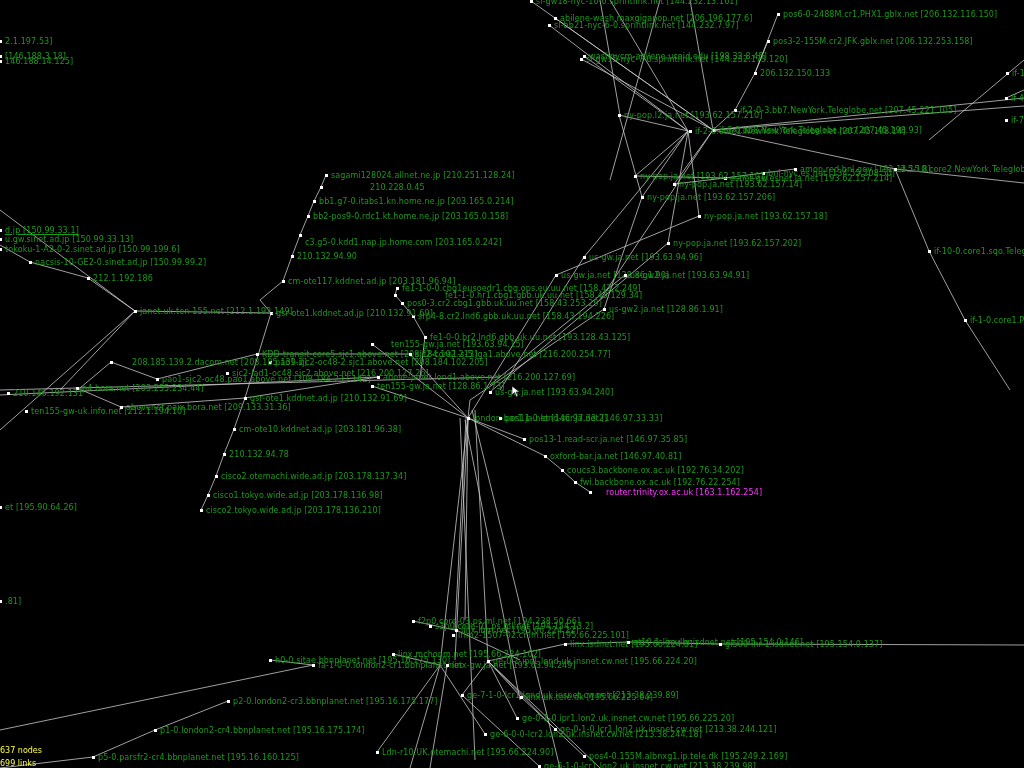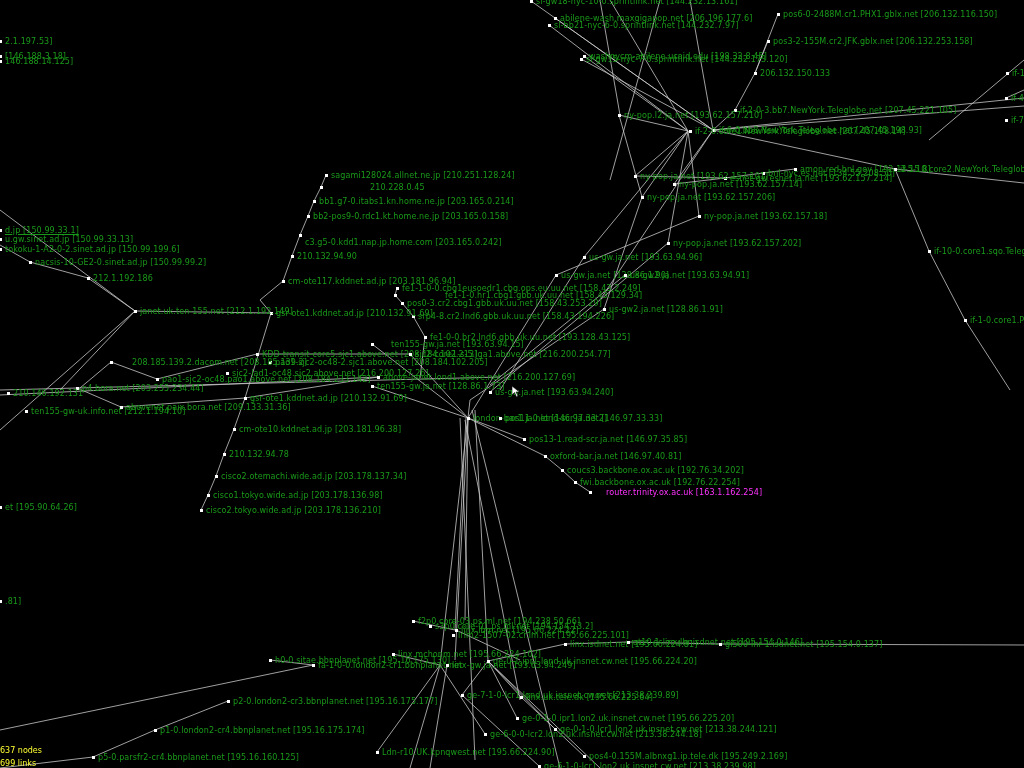--- a/index.html
+++ b/index.html
@@ -329,21 +329,21 @@
       <div class="lbl" style="left: 160px; top: 726px;">p1-0.london2-cr4.bbnplanet.net [195.16.175.174]</div>
       <div class="node" style="left: 517px; top: 718px;"></div>
       <div class="lbl" style="left: 522px; top: 714px;">ge-0-1-0.ipr1.lon2.uk.insnet.cw.net [195.66.225.20]</div>
       <div class="node" style="left: 555px; top: 729px;"></div>
       <div class="lbl" style="left: 560px; top: 725px;">ge-0-1-0.lcr1.lon2.uk.insnet.cw.net [213.38.244.121]</div>
       <div class="node" style="left: 485px; top: 734px;"></div>
       <div class="lbl" style="left: 490px; top: 730px;">ge-6-0-0-lcr2.lon2.uk.insnet.cw.net [213.38.244.18]</div>
       <div class="node" style="left: 93px; top: 757px;"></div>
       <div class="lbl" style="left: 98px; top: 753px;">p5-0.parsfr2-cr4.bbnplanet.net [195.16.160.125]</div>
       <div class="node" style="left: 377px; top: 752px;"></div>
-      <div class="lbl" style="left: 382px; top: 748px;">Ldn-r10.UK.kpnqwest.net [195.66.224.90]</div>
+      <div class="lbl" style="left: 382px; top: 748px;">Ldn-r10.UK.otemachi.net [195.66.224.90]</div>
       <div class="node" style="left: 584px; top: 756px;"></div>
       <div class="lbl" style="left: 589px; top: 752px;">pos4-0.155M.albnxg1.ip.tele.dk [195.249.2.169]</div>
       <div class="node" style="left: 539px; top: 766px;"></div>
       <div class="lbl" style="left: 544px; top: 762px;">ge-6-1-0-lcr1.lon2.uk.insnet.cw.net [213.38.239.98]</div>
     </div>
   <div class="lbl hl" style="left:594px;top:488px;">router.trinity.ox.ac.uk [163.1.162.254]</div>
   <div class="node" style="left:590px;top:492px;"></div>
   <div id="cursor">
     <svg width="10" height="12">
         <path d="M0 0 L0 9 L2.5 6.5 L4.5 11 L6 10 L4 6 L7.5 6 Z" fill="#fff" stroke="#000" stroke-width="0.6"></path>

